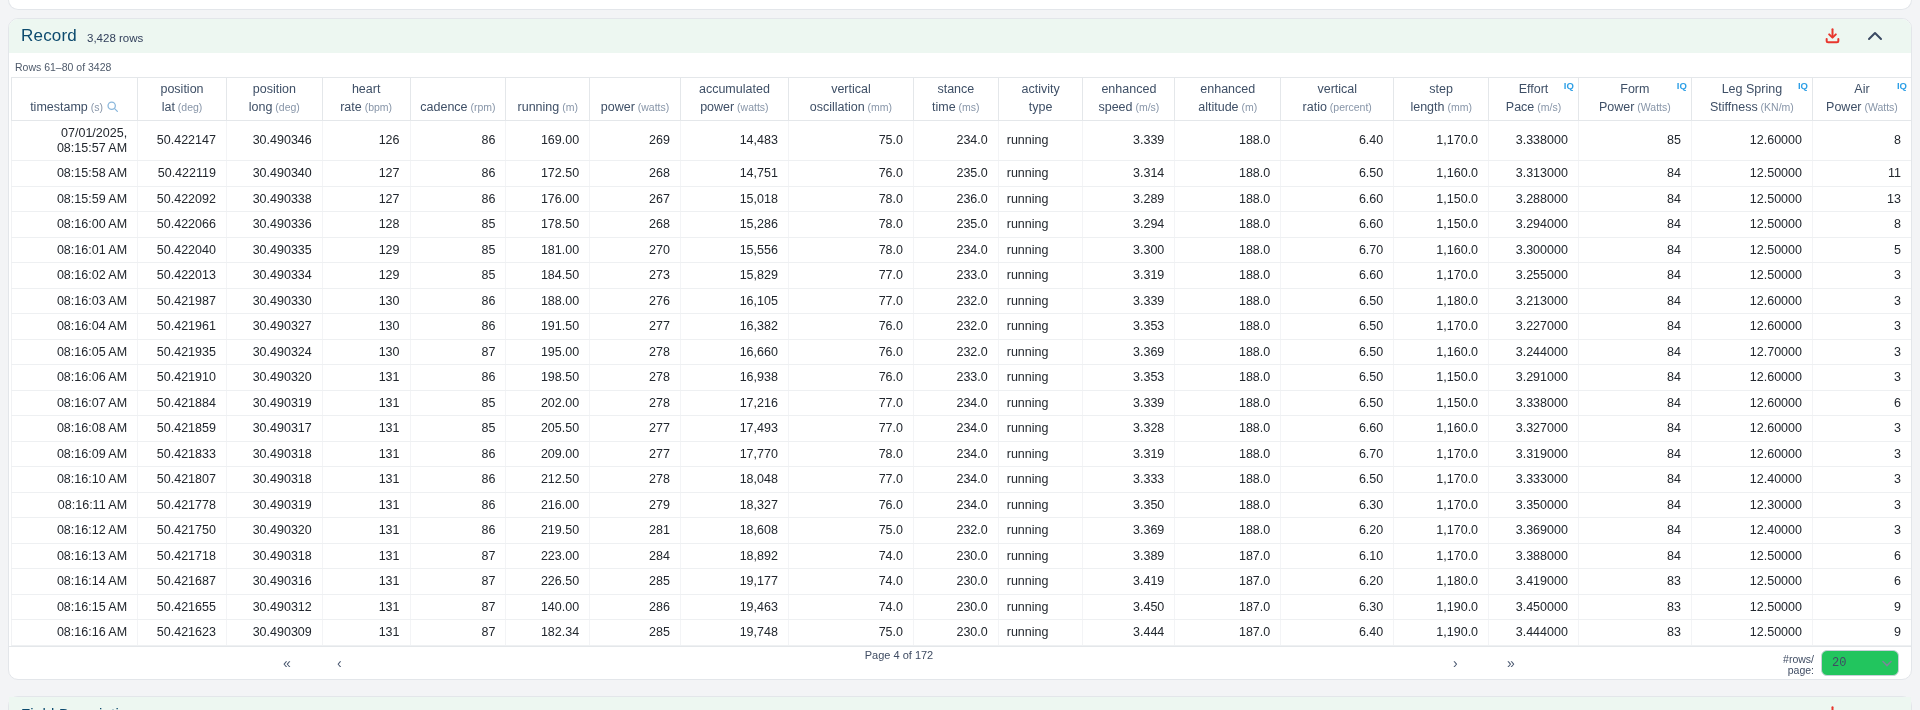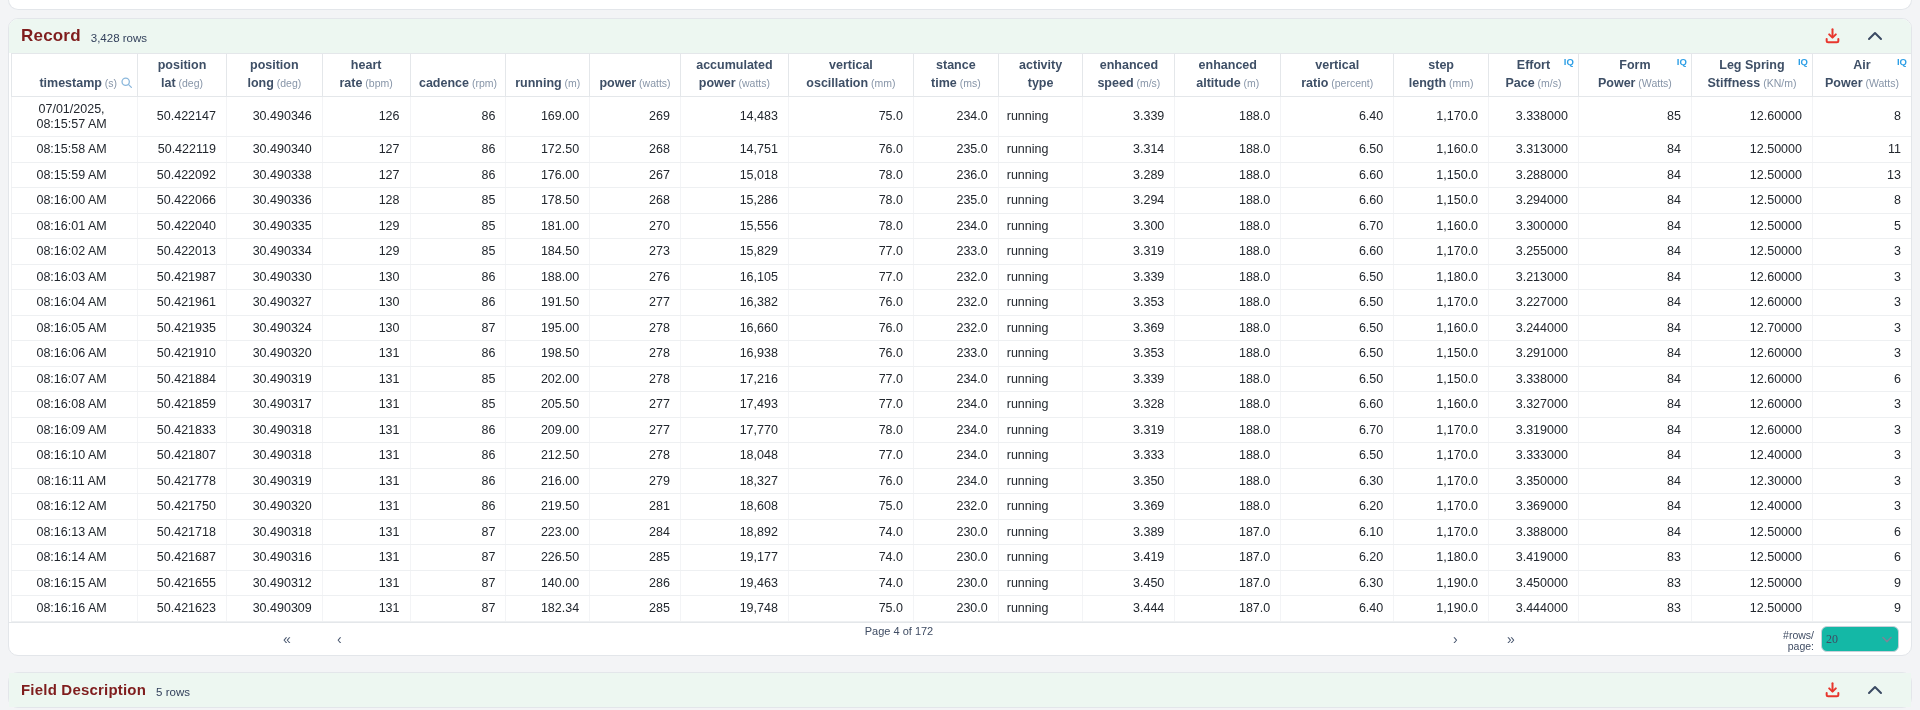--- a/index.html
+++ b/index.html
@@ -7,63 +7,63 @@
   body {
     width:1920px; height:710px; overflow:hidden;
     background:#f3f4f6;
     font-family:"Liberation Sans", sans-serif;
   }
   .card { background:#fff; border:1px solid #e3e6ea; border-radius:10px; margin:0 8px; }
   .top-strip { height:10px; border-top:none; border-radius:0 0 10px 10px; }
   .record-card { margin-top:8px; overflow:hidden; }
 
   .panel-header { display:flex; align-items:center; background:#edf7f1; padding:7px 12px; }
-  .panel-title { font-size:17px; font-weight:bold; color:#7f1d1d; letter-spacing:.2px; }
+  .panel-title { font-size:17px; font-weight:normal; color:#0c4a6e; letter-spacing:.2px; }
   .panel-title.sm { font-size:15px; }
   .row-count { font-size:11.5px; color:#33415c; margin-left:10px; position:relative; top:2px; }
   .header-actions { margin-left:auto; display:flex; align-items:center; gap:24px; margin-right:16px; }
   .icon-btn { background:none; border:none; padding:0; cursor:pointer; display:flex; align-items:center; }
 
   .rows-range { font-size:10.5px; color:#4e5a6b; padding:8px 0 4px 6px; }
 
   table { border-collapse:collapse; table-layout:fixed; width:1901px; margin:0 2px; }
   thead th {
     border-top:1px solid #e4e7ea; border-bottom:1px solid #e4e7ea; border-right:1px solid #e4e7ea;
     vertical-align:bottom; text-align:center; position:relative;
     padding:4px 4px 5px; height:38px; background:#fff;
   }
-  thead th:first-child { border-left:1px solid #e4e7ea;text-align:right; }
-  .l1, .cname { font-size:12.5px; font-weight:bold; color:#3e4f66; line-height:15px; }
+  thead th:first-child { border-left:1px solid #e4e7ea; }
+  .l1, .cname { font-size:12.5px; font-weight:normal; color:#3e4f66; line-height:15px; }
   .unit { font-size:10.5px; font-weight:normal; color:#8795a8; }
   .iq { position:absolute; top:2px; right:4px; font-size:9.5px; font-weight:bold; color:#2e9fe6; }
   .search-ic { margin-left:3px; vertical-align:-2px; }
 
   tbody td {
     border-bottom:1px solid #eef0f2; border-right:1px solid #f3f4f6;
     font-size:12.5px; color:#22272e; padding:5px 10px 5px 4px;
     white-space:nowrap; line-height:14.5px;
   }
-  tbody td:first-child { border-left:1px solid #f1f2f4;text-align:center; }
+  tbody td:first-child { border-left:1px solid #f1f2f4; }
   td.ar { text-align:right; }
   td.al { text-align:left; padding-left:8px; }
   td.ts { white-space:normal; }
 
   .pagination { position:relative; height:33px; border-top:1px solid #e4e7ea; font-size:11px; color:#3f4c63; }
   .pg-btn { position:absolute; top:0; height:33px; display:flex; align-items:center;
             background:none; border:none; color:#4a5870; font-size:14px; cursor:pointer; padding:0 4px; }
   .pg-first { left:270px; } .pg-prev { left:324px; } .pg-next { left:1440px; } .pg-last { left:1494px; }
   .pg-center { position:absolute; left:820px; width:140px; top:0; height:17px;
                display:flex; align-items:center; justify-content:center; }
   .rpp { position:absolute; right:12px; top:3px; display:flex; align-items:flex-end; gap:7px; }
   .rpp-label { font-size:10.5px; line-height:11px; color:#3f4c63; text-align:right; }
   .select-wrap { position:relative; }
   select {
     appearance:none; -webkit-appearance:none;
-    width:78px; height:26px; border:1px solid #c9d0d9; border-radius:6px; background:#14b8a6;
-    font-size:12px; color:#3f4c63; padding:0 22px 0 4px; font-family:Liberation Serif, serif;
+    width:78px; height:26px; border:1px solid #c9d0d9; border-radius:6px; background:#22c55e;
+    font-size:12px; color:#3f4c63; padding:0 22px 0 10px; font-family:Liberation Mono, monospace;
   }
   .select-chev { position:absolute; right:7px; top:10px; pointer-events:none; }
 
   .fd-card { margin-top:16px; }
 </style>
 </head>
 <body>
 
 <div class="card top-strip"></div>
 
@@ -80,20 +80,21 @@
           </svg>
       </button>
       <button class="icon-btn">
         <svg width="16" height="10" viewBox="0 0 16 10" fill="none" stroke="#3a4a63" stroke-width="2" stroke-linecap="round" stroke-linejoin="round">
             <path d="M2 8l6-6 6 6"></path>
           </svg>
       </button>
     </span>
   </div>
 
+  <div class="rows-range">Rows 61–80 of 3428</div>
 
   <table>
     <thead>
       <tr id="header-row">
           <th style="width: 125px;">
             <div class="l2"><span class="cname">timestamp</span><span class="unit"> (s)</span><svg class="search-ic" width="13" height="13" viewBox="0 0 16 16">
                 <circle cx="7" cy="7" r="4.5" fill="none" stroke="#8cb8dc" stroke-width="1.6"></circle>
                 <line x1="10.6" y1="10.6" x2="14" y2="14" stroke="#8cb8dc" stroke-width="1.6" stroke-linecap="round"></line>
               </svg></div>
           </th>

